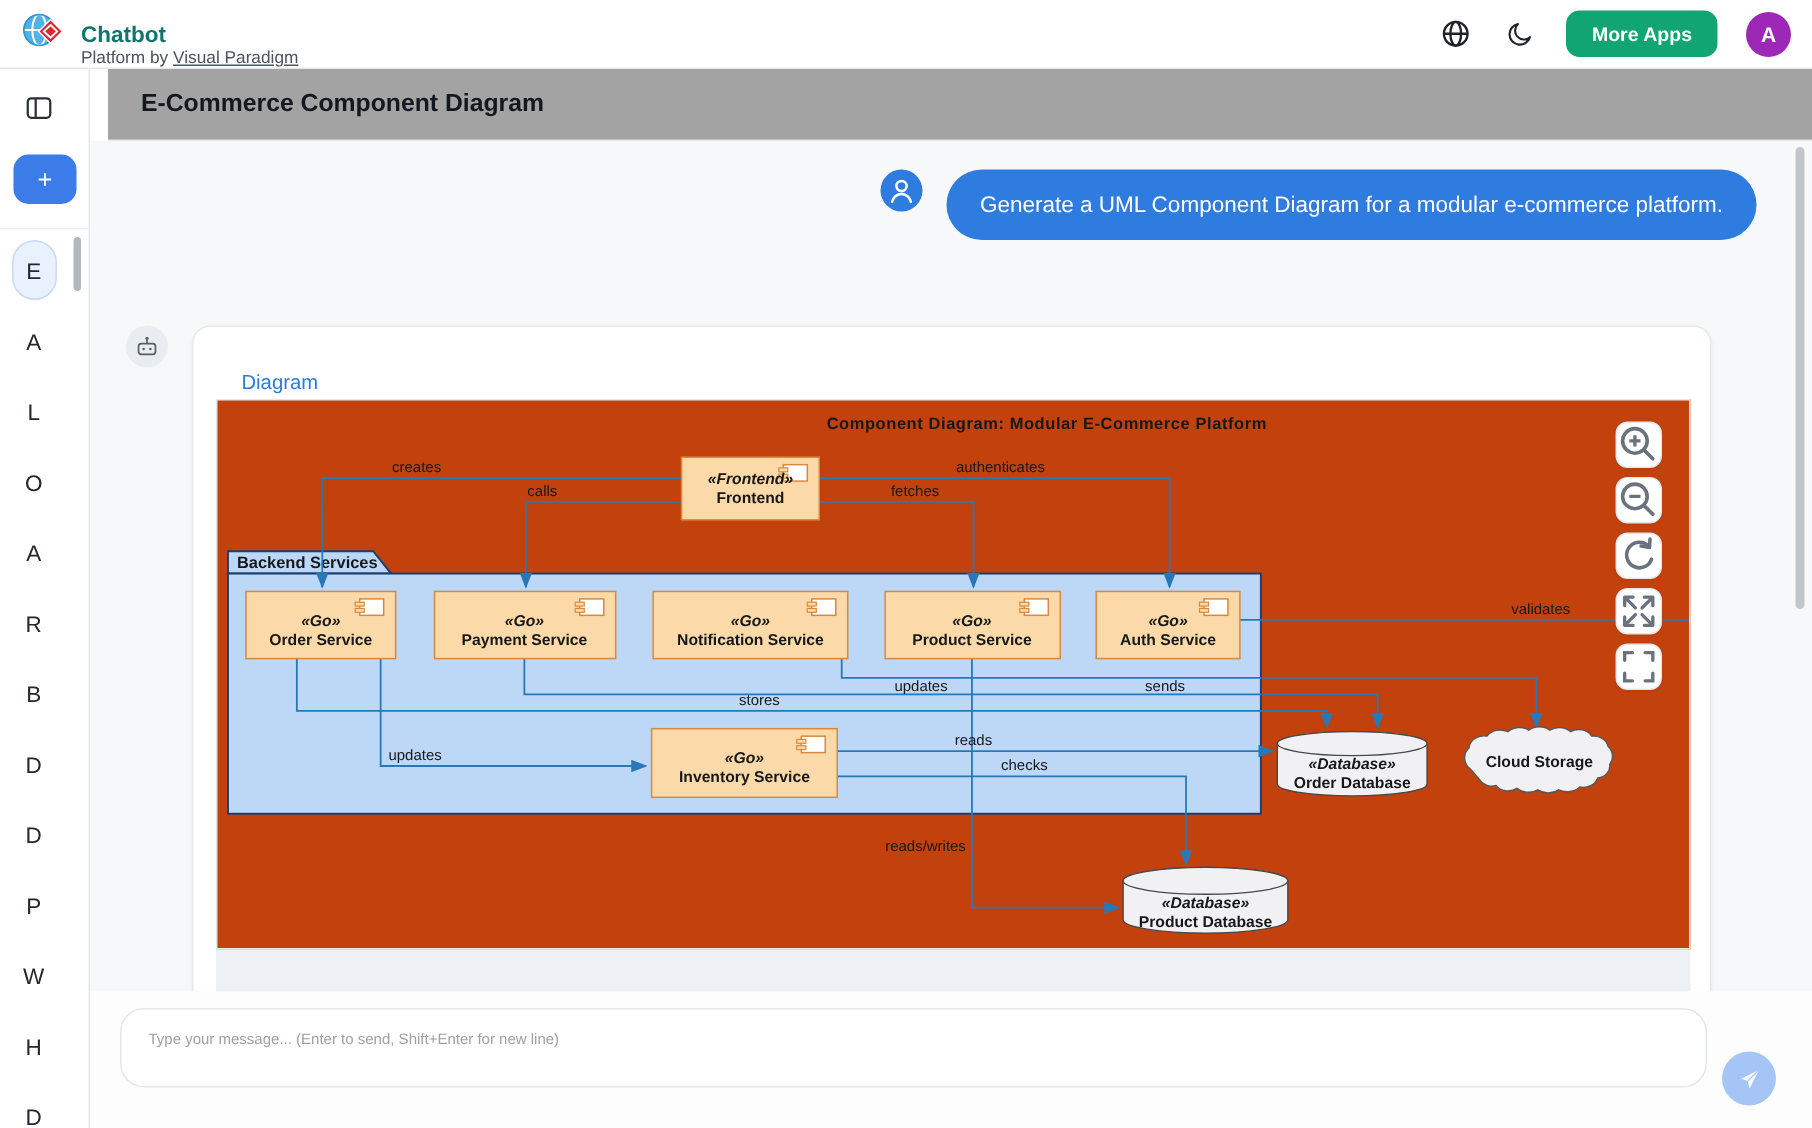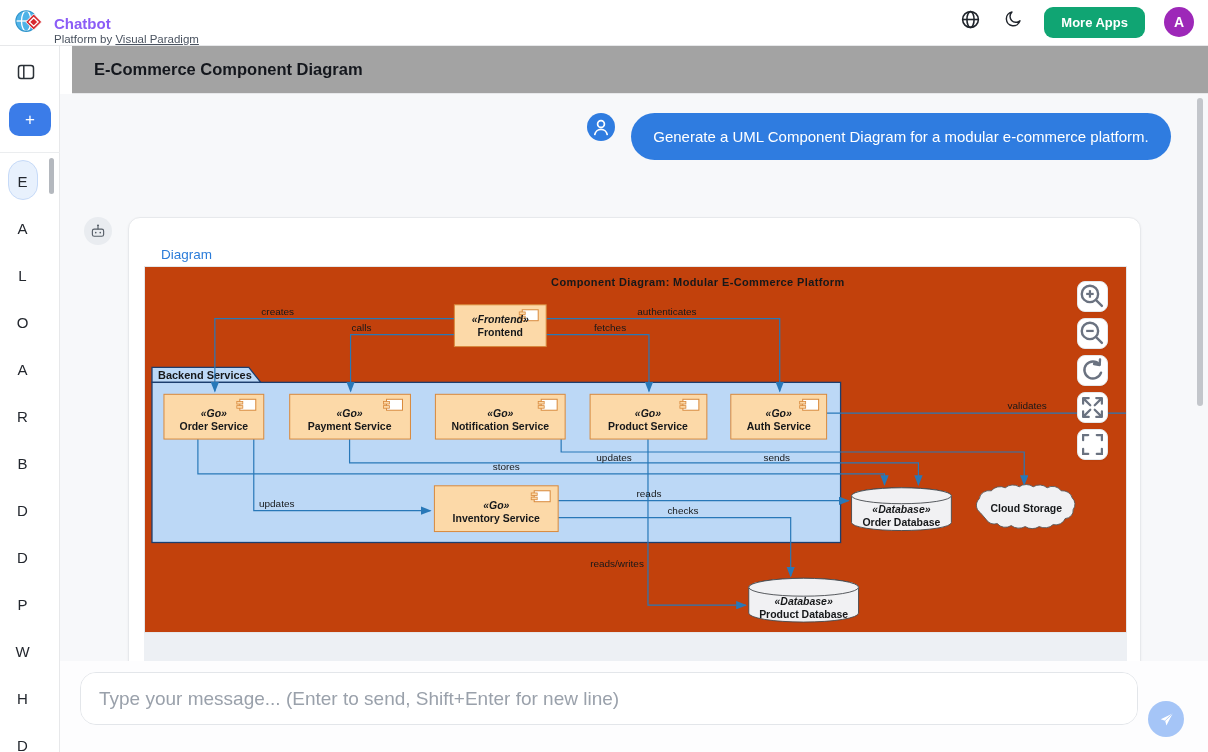--- a/index.html
+++ b/index.html
@@ -5,24 +5,24 @@
   html,body{margin:0;padding:0;background:#fff;}
   *{box-sizing:border-box;}
   .screen{position:relative;width:1208px;height:752px;overflow:hidden;background:#fff;
           font-family:"Liberation Sans",sans-serif;color:#15181e;}
 
   
   .topbar{position:absolute;left:0;top:0;width:1208px;height:46px;background:#fff;
           border-bottom:1px solid #e7e8ea;display:flex;align-items:center;padding:0 14px;}
   .brand{display:flex;align-items:center;gap:10px;}
   .brand-text{line-height:1.15;}
-  .brand-title{font-size:15px;font-weight:700;color:#8b5cf6;margin-top:16px;}
+  .brand-title{font-size:15px;font-weight:700;color:#0f766e;margin-top:16px;}
   .brand-sub{font-size:11.5px;color:#4a5360;}
   .brand-sub a{color:#4a5360;text-decoration:underline;cursor:pointer;}
-  .topbar-right{margin-left:auto;display:flex;align-items:flex-start;gap:19px;}
+  .topbar-right{margin-left:auto;display:flex;align-items:center;gap:19px;}
   .icon-btn{background:none;border:none;padding:2px;cursor:pointer;display:flex;align-items:center;}
   .more-apps{background:#10a573;color:#fff;border:none;border-radius:9px;padding:8px 17px;
              font-size:13px;font-weight:700;font-family:"Liberation Sans",sans-serif;cursor:pointer;}
   .avatar{width:30px;height:30px;border-radius:50%;background:#9d28b8;color:#fff;font-weight:700;
           font-size:14px;display:flex;align-items:center;justify-content:center;cursor:pointer;}
 
   
   .sidebar{position:absolute;left:0;top:46px;width:60px;height:706px;background:#fff;
            border-right:1px solid #e7e8ea;}
   .panel-toggle{position:absolute;left:15px;top:15px;background:none;border:none;padding:2px;cursor:pointer;}
@@ -73,21 +73,21 @@
   svg text{font-family:"Liberation Sans",sans-serif;fill:#16181a;}
   .dg-title{font-size:11px;font-weight:700;letter-spacing:.4px;}
   .pkg-label{font-size:11px;font-weight:700;}
   .node-st{font-size:10.5px;font-weight:600;font-style:italic;}
   .node-nm{font-size:10.5px;font-weight:600;}
   .edge-lb{font-size:10px;font-weight:500;}
 
   
   .composer{position:absolute;left:60px;top:661px;width:1148px;height:91px;background:#fdfdfe;}
   .composer textarea{position:absolute;left:20px;top:11px;width:1058px;height:53px;border:1px solid #e3e6ea;
-            border-radius:16px;resize:none;outline:none;padding:15px 18px;font-size:19px;
+            border-radius:16px;resize:none;outline:none;padding:15px 18px;font-size:10px;
             font-family:"Liberation Sans",sans-serif;color:#30353c;background:#fff;}
   .composer textarea::placeholder{color:#9aa1ab;}
   .send-btn{position:absolute;left:1088px;top:40px;width:36px;height:36px;border-radius:50%;
             background:#a5c5f7;border:none;display:flex;align-items:center;justify-content:center;cursor:pointer;}
 </style>
 </head>
 <body>
 
 <div class="screen">
 

